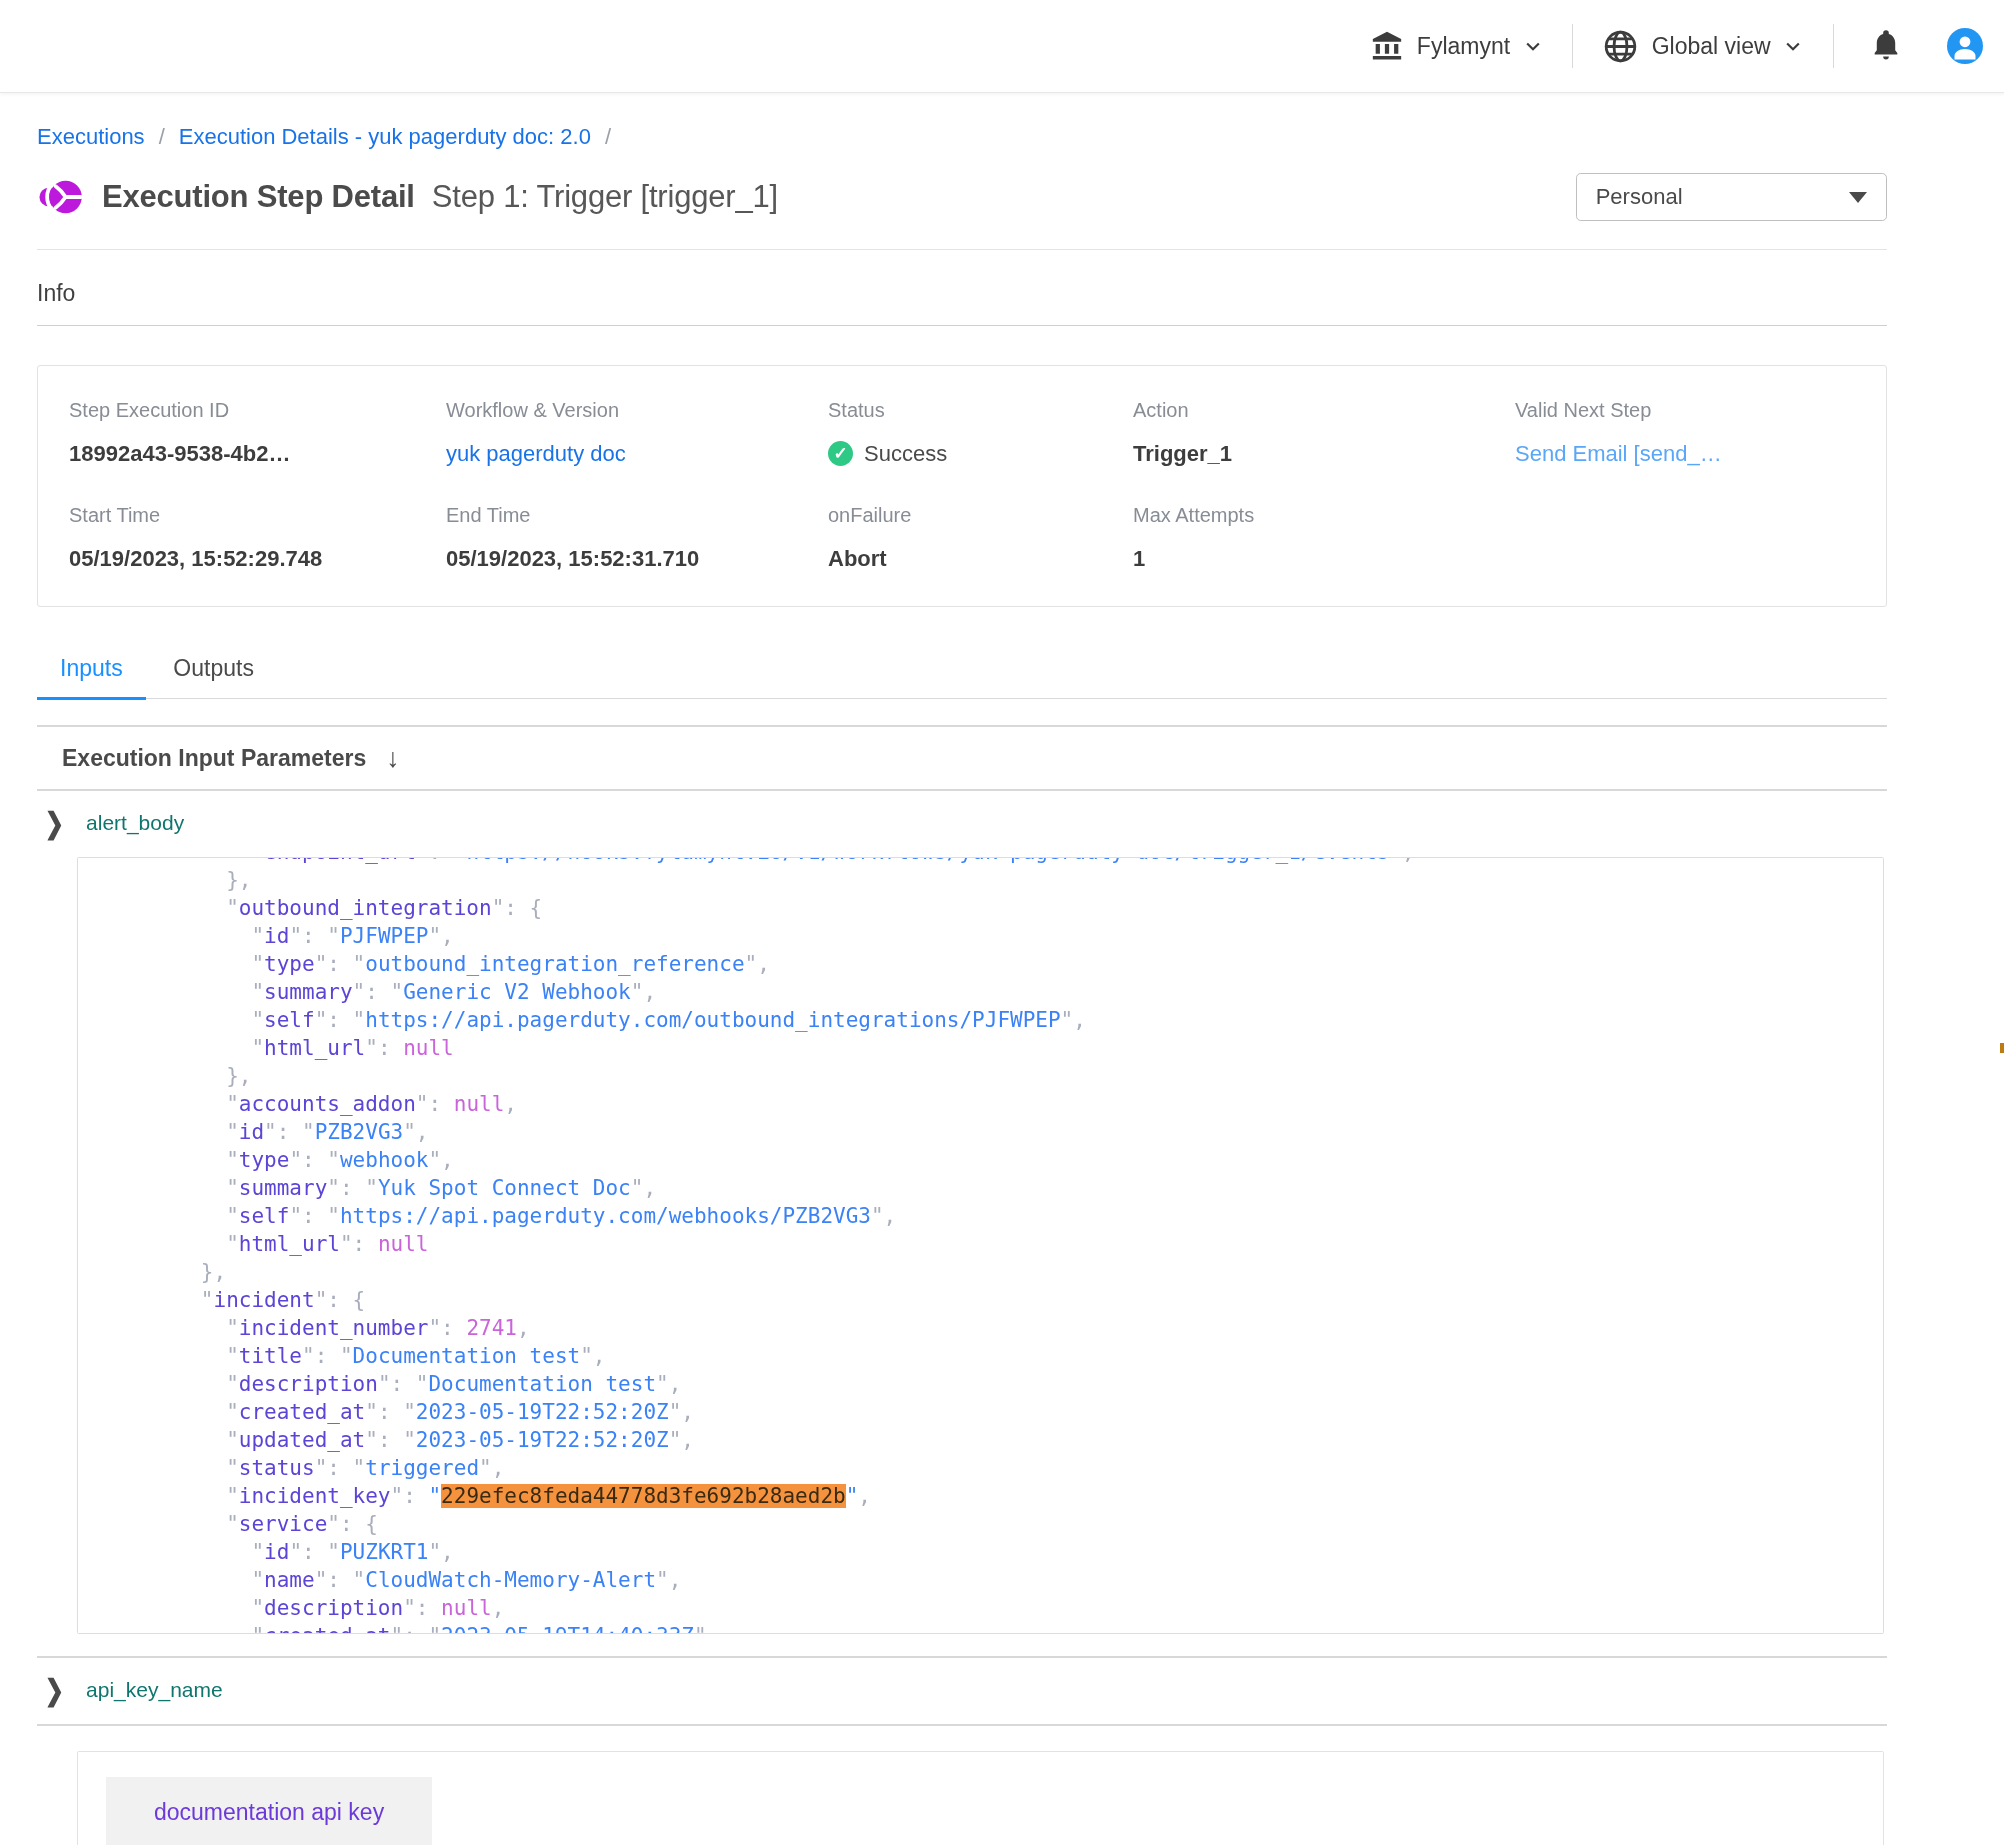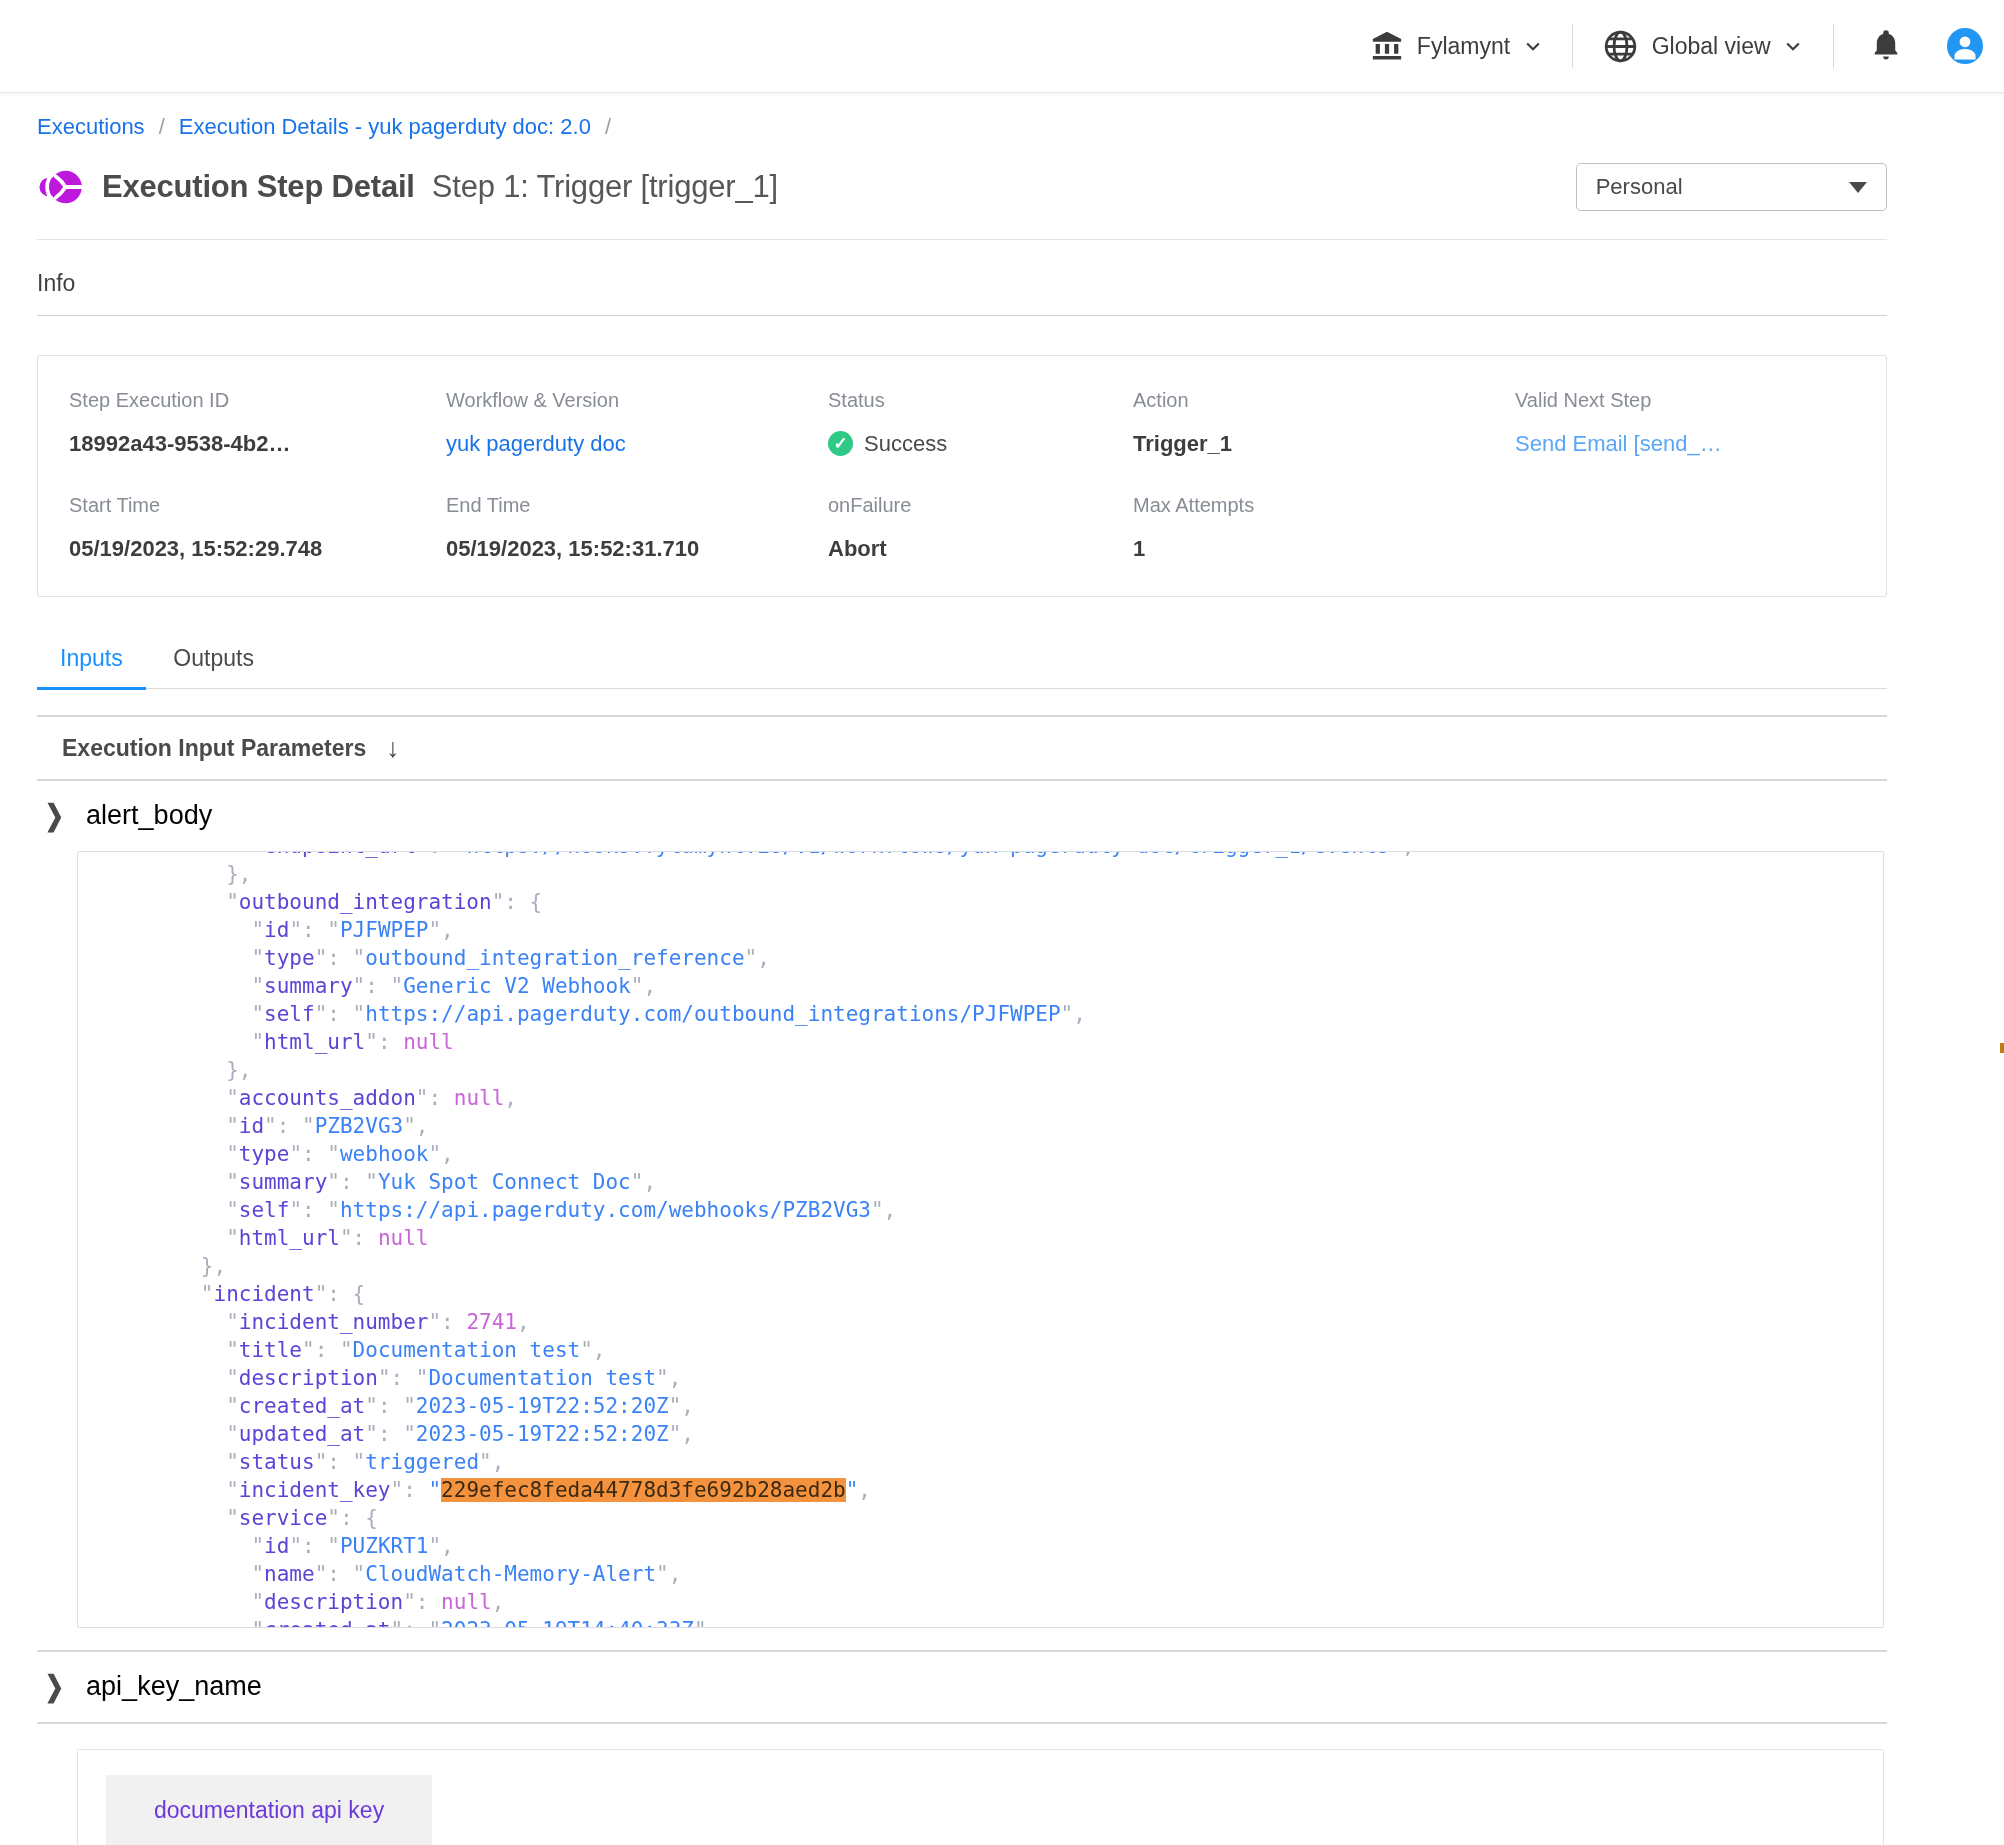--- a/index.html
+++ b/index.html
@@ -13,21 +13,21 @@
   .tb-sep { width:0.8px; height:44px; background:#d9d9d9; margin:0 29.5px; }
   .tb-icon svg { display:block; }
   .avatar { width:36px; height:36px; border-radius:50%; background:#2196f3; margin-left:44px;
     display:flex; align-items:center; justify-content:center; }
   .bell { margin-left:6.2px; }
 
   
   main { padding:0 118px 0 37px; }
   .content { width:1850px; }
 
-  .breadcrumb { margin-top:21px; font-size:22px; display:flex; gap:14px; align-items:center; }
+  .breadcrumb { margin-top:31px; font-size:22px; display:flex; gap:14px; align-items:center; }
   .breadcrumb a { color:#1973e8; text-decoration:none; }
   .crumb-sep { color:#9aa0a6; }
 
   .title-row { margin-top:23px; display:flex; align-items:center; }
   .wf-icon { width:48px; height:40px; margin-right:17px; }
   .page-title { font-size:31px; font-weight:700; color:#4b4b4b; letter-spacing:-0.2px; }
   .page-subtitle { font-size:31px; font-weight:400; color:#575757; margin-left:17px; letter-spacing:-0.2px; }
   .select-box { margin-left:auto; width:311px; height:48px; border:0.8px solid #bfbfbf; border-radius:4.7px;
     display:flex; align-items:center; padding:0 18.7px; font-size:22px; color:#4a4a4a; cursor:pointer;gap:36px; }
   .select-caret { margin-left:auto; width:0; height:0; border-left:9.3px solid transparent;
@@ -56,21 +56,21 @@
   .tab.active { color:#1890ff; border-bottom-color:#1890ff; }
   .tabs + .hr-thick { margin-top:26.4px; }
 
   .params-row { margin-top:15.5px; margin-left:25px; display:flex; align-items:center; gap:20px; }
   .params-title { font-size:23px; font-weight:600; color:#4a4a4a; }
   .dl-arrow { font-size:26.4px; color:#4a4a4a; cursor:pointer; font-weight:600; }
   .params-row + .hr-thick { margin-top:15.5px; }
 
   .expand-row { padding:18.7px 0 20px; margin-left:7.8px; display:flex; align-items:center; gap:22px; cursor:pointer; }
   .chev { font-size:23px; color:#4a4a4a; font-weight:700; transform:scaleY(1.25); }
-  .expand-label { font-size:27px; color:#000000; }
+  .expand-label { font-size:21px; color:#0f766e; }
 
   .code-box { margin-left:40px; width:1807px; height:777px; border:0.8px solid #dadde2;
     overflow:hidden; border-radius:1.6px; }
   .code-pre { font-family:"DejaVu Sans Mono", monospace; font-size:21px; line-height:28px;
     white-space:pre; padding-left:47px; margin-top:-20px; }
   .code-line { height:28px; }
   .code-pre .g { color:#a9aebc; }
   .code-pre .k { color:#5b45d6; }
   .code-pre .s { color:#3b82f6; }
   .code-pre .n { color:#c964d9; }

